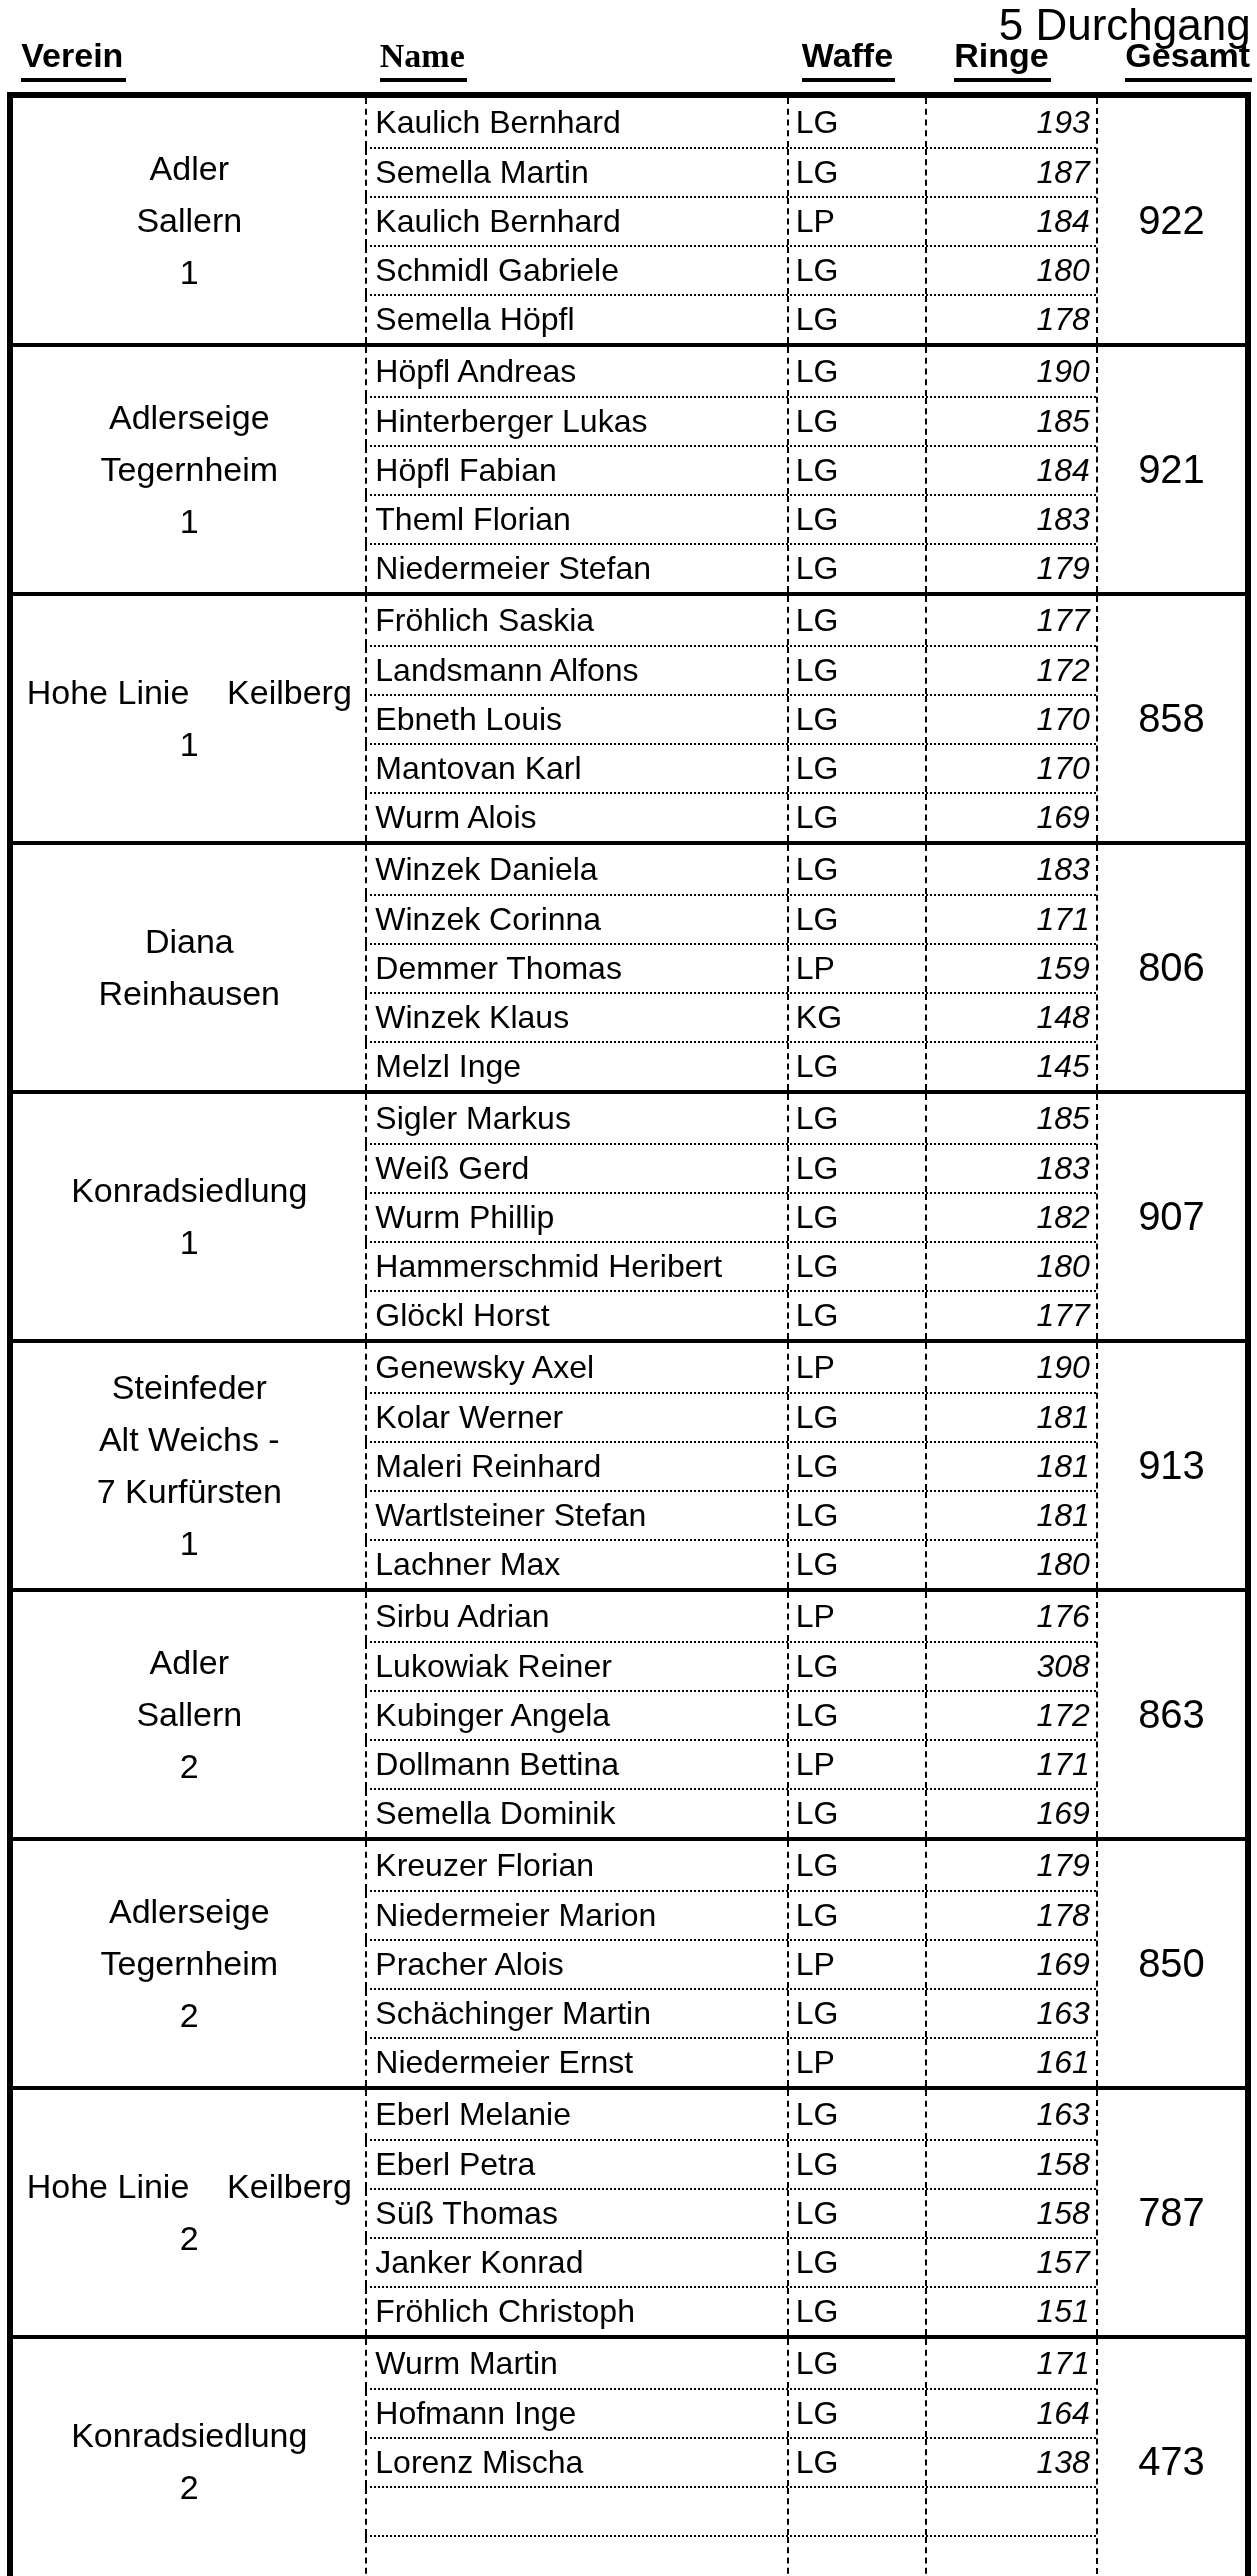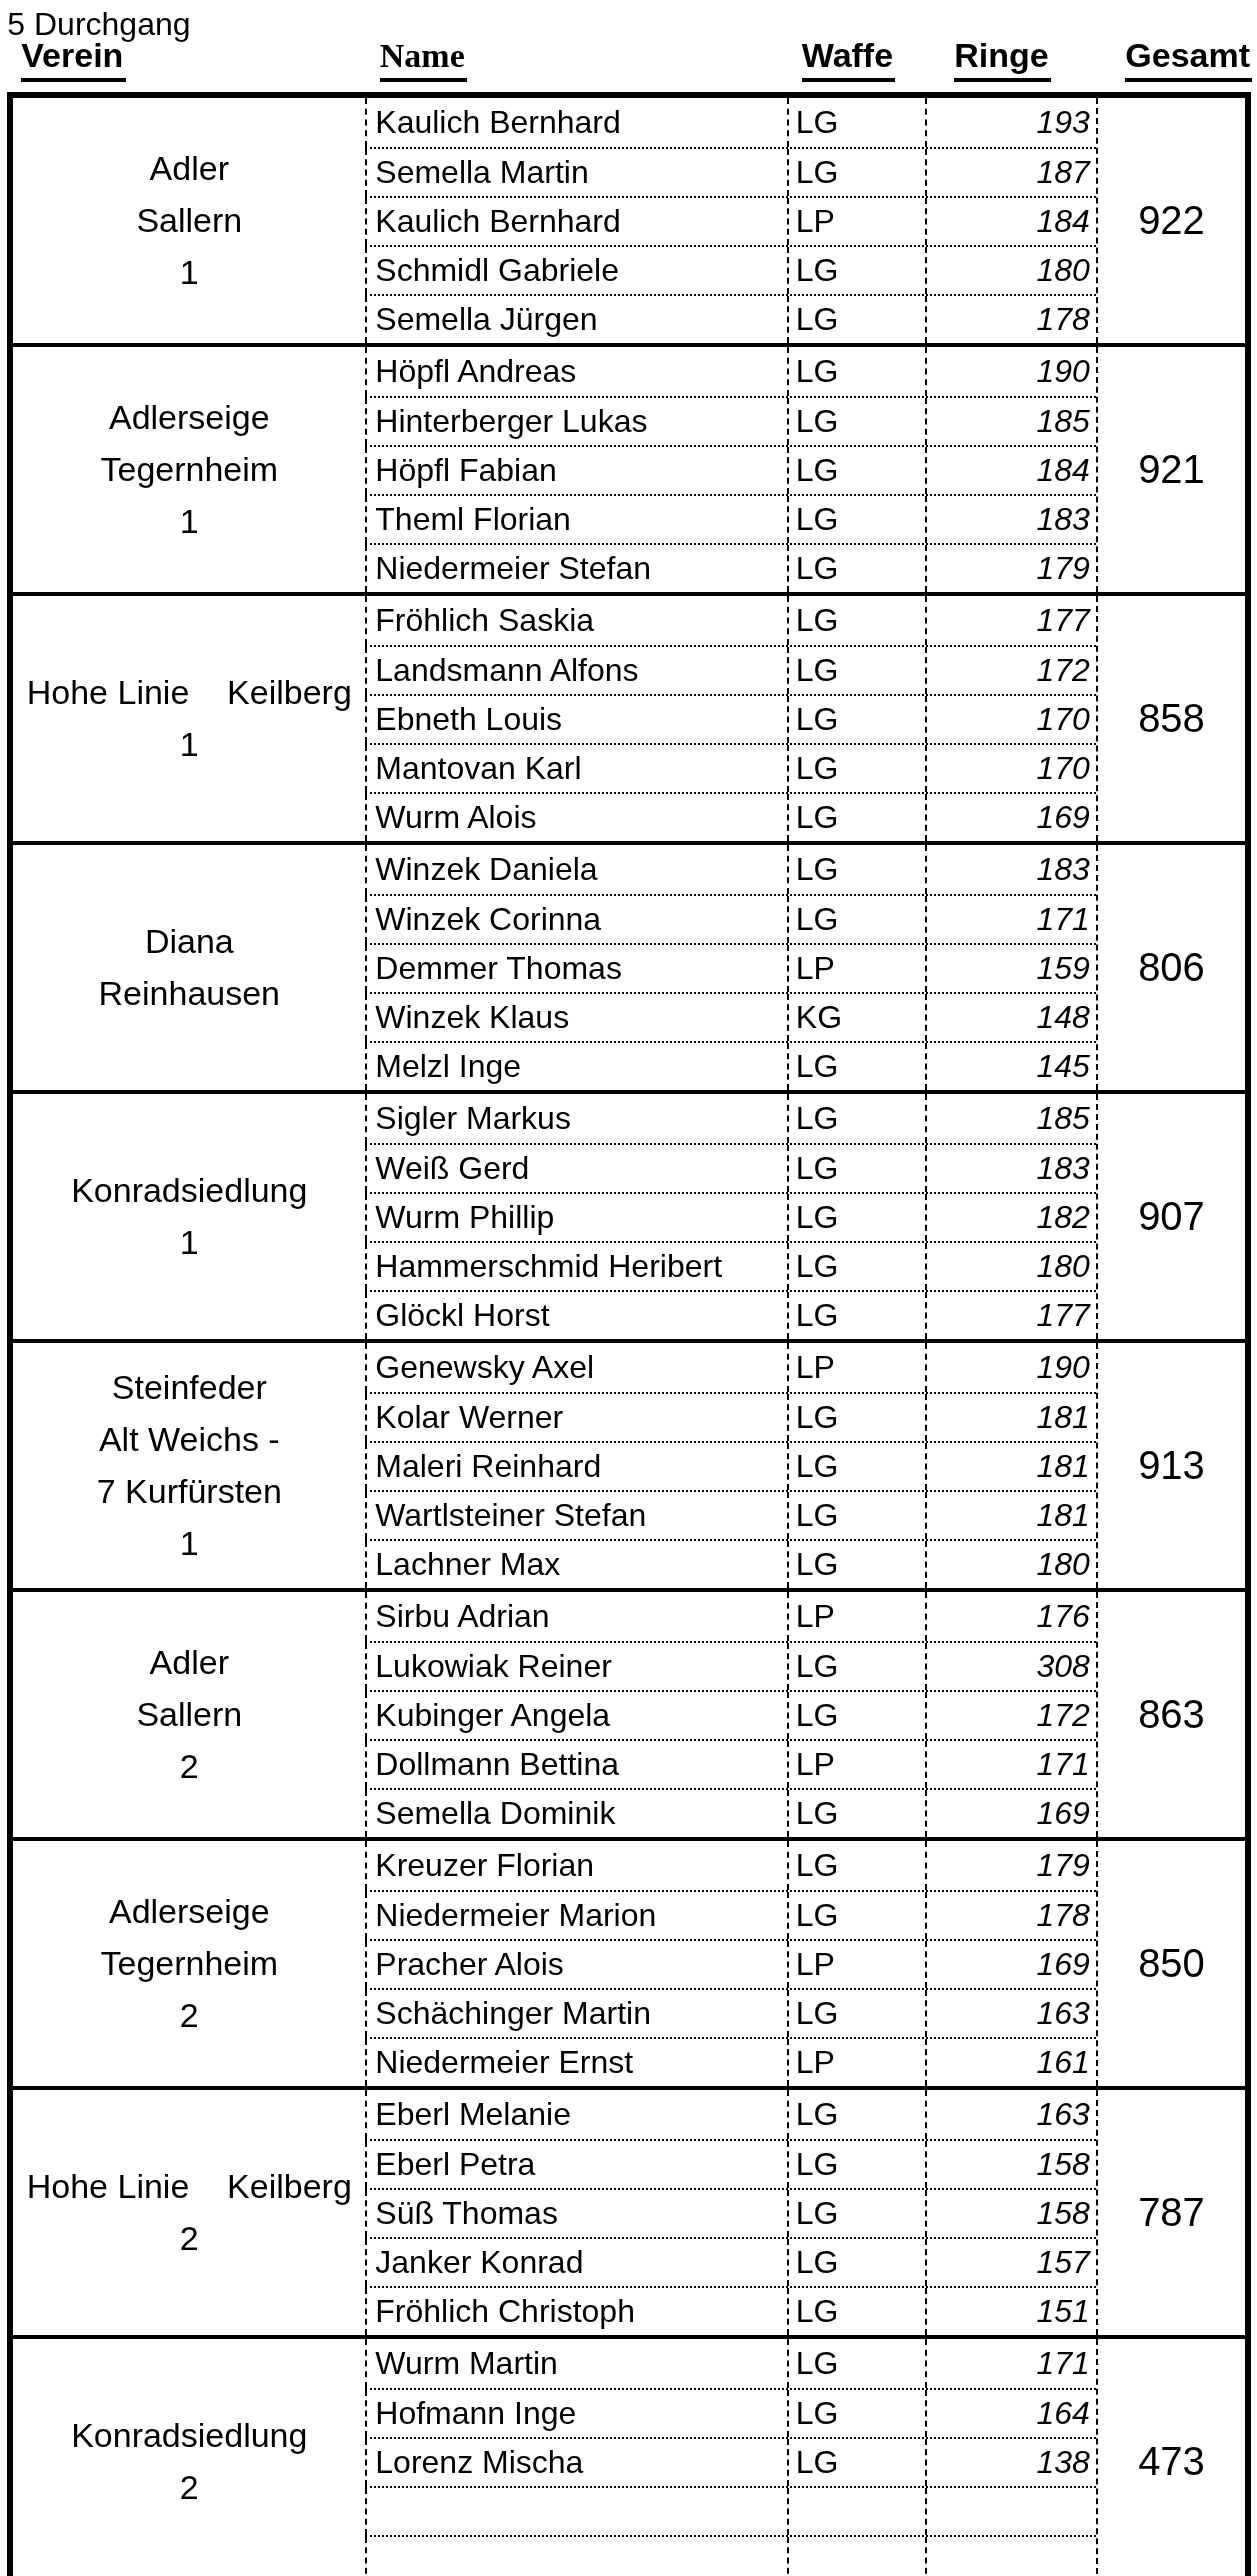--- a/index.html
+++ b/index.html
@@ -4,21 +4,21 @@
 <style>
   * { box-sizing: border-box; margin: 0; padding: 0; }
   body { background: #fff; }
   .page {
     width: 1258px; height: 2576px;
     padding: 4.9px 7.3px 0 7.3px;
     font-family: "Liberation Sans", sans-serif;
     color: #000; background: #fff;
   }
   .title {
-    text-align: left; font-size: 32px; line-height: 39px; height: 42px;
+    text-align: right; font-size: 44px; line-height: 39px; height: 42px;
   }
   .header-row {
     display: flex; align-items: flex-end;
     padding: 0 0 10px 14px; height: 45px;
     font-weight: bold; font-size: 34px;
   }
   .hc { flex: 0 0 auto; }
   .hc-verein { width: 352px; }
   .hc-name   { width: 422px; font-family: Liberation Serif, serif; }
   .hc-waffe  { width: 138px; }
@@ -109,21 +109,21 @@
     <div class="cell ringe-cell">184</div>
   </div>
 
   <div class="row">
     <div class="cell name-cell">Schmidl Gabriele</div>
     <div class="cell waffe-cell">LG</div>
     <div class="cell ringe-cell">180</div>
   </div>
 
   <div class="row">
-    <div class="cell name-cell">Semella Jürgen</div>
+    <div class="cell name-cell">Semella Höpfl</div>
     <div class="cell waffe-cell">LG</div>
     <div class="cell ringe-cell">178</div>
   </div>
 </div>
     <div class="gesamt-cell">922</div>
   </div>
 
   <div class="group">
     <div class="verein-cell">
           <div class="verein-line">Adlerseige</div>

